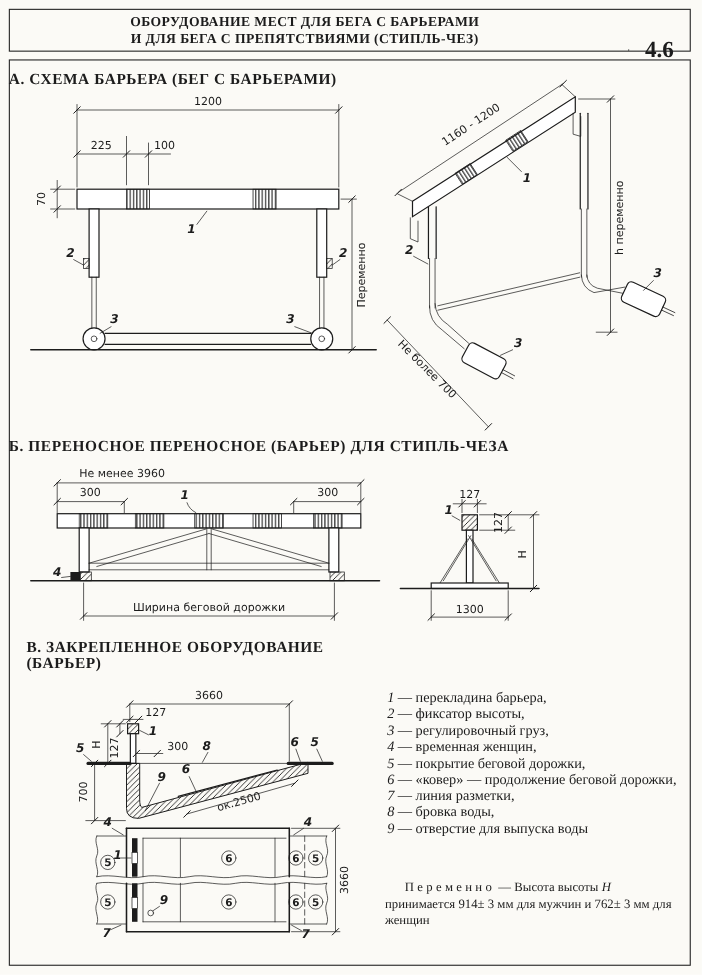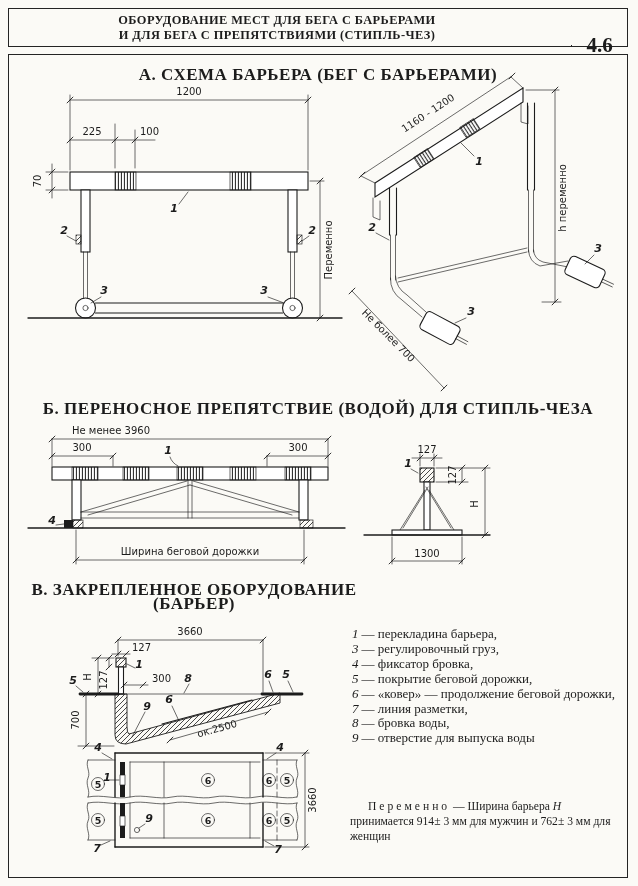--- a/index.html
+++ b/index.html
@@ -5,22 +5,22 @@
   html,body{margin:0;padding:0;}
   .page{position:relative;width:638px;height:886px;background:#fbfaf6;overflow:hidden;
         font-family:"Liberation Serif",serif;color:#1c1c1c;}
   .box{position:absolute;border:1.6px solid #242424;background:transparent;gap:26px;}
   .hdr{left:8px;top:8px;width:618px;height:37px;display:flex;}
   .hdr-title{flex:1;display:flex;flex-direction:column;justify-content:center;text-align:center;
              font-weight:bold;font-size:12.4px;line-height:15px;letter-spacing:.4px;}
   .hdr-num{width:55px;border-left:1.4px solid #242424;display:flex;align-items:center;justify-content:center;
            font-weight:bold;font-size:21px;font-family:"Liberation Serif",serif;margin-top:36px;}
   .main{left:8px;top:54px;width:618px;height:822px;}
-  .sec-title{position:absolute;left:8px;width:620px;text-align:center;font-weight:bold;
-             font-size:17px;letter-spacing:.5px;}
+  .sec-title{position:absolute;left:8px;width:620px;text-align:left;font-weight:bold;
+             font-size:14px;letter-spacing:.5px;}
   .sec-title.v{left:24px;width:340px;line-height:13.5px;}
   svg{position:absolute;overflow:visible;}
   svg text{fill:#1c1c1c;}
   .s{stroke:#1c1c1c;fill:none;stroke-width:1.1;stroke-linecap:round;}
   .t{stroke-width:.65;}
   .m{stroke-width:1.4;}
   .k{stroke-width:2.8;}
   .w{fill:#fff;}
   .blk{fill:#1c1c1c;stroke:none;}
   .dsh{stroke-dasharray:5 3;}
@@ -201,21 +201,21 @@
         <use href="#tk" x="543" y="232"></use>
       <text class="dt mid" transform="translate(554,128) rotate(-90)">h переменно</text>
 
       <line class="s t" x1="340" y1="221" x2="432" y2="318"></line>
       <use href="#tk" x="340" y="221"></use>
         <use href="#tk" x="432" y="318"></use>
       <text class="dt mid" transform="translate(374,268) rotate(45)">Не более 700</text>
     </g>
   </svg>
 
-  <div class="sec-title" style="top:399px;">Б. ПЕРЕНОСНОЕ ПРЕПЯТСТВИЕ (ВОДОЙ) ДЛЯ СТИПЛЬ-ЧЕЗА</div>
+  <div class="sec-title" style="top:399px;">Б. ПЕРЕНОСНОЕ ПЕРЕНОСНОЕ (БАРЬЕР) ДЛЯ СТИПЛЬ-ЧЕЗА</div>
 
   <svg style="left:12px;top:418px;" width="614" height="162" viewBox="0 0 614 162">
     <g>
       <text class="dt" x="60" y="16">Не менее 3960</text>
       <line class="s t" x1="40" y1="21" x2="316" y2="21"></line>
       <use href="#tk" x="40" y="21"></use>
         <use href="#tk" x="316" y="21"></use>
       <line class="s t" x1="40" y1="21" x2="40" y2="48"></line>
         <line class="s t" x1="316" y1="21" x2="316" y2="48"></line>
       <text class="dt mid" x="70" y="33">300</text>
@@ -459,32 +459,33 @@
     <line class="s t" x1="253" y1="13" x2="297" y2="13"></line>
       <line class="s t" x1="253" y1="107" x2="297" y2="107"></line>
     <line class="s t" x1="293" y1="13" x2="293" y2="107"></line>
     <use href="#tk" x="293" y="13"></use>
       <use href="#tk" x="293" y="107"></use>
     <text class="dt mid" transform="translate(304,60) rotate(-90)">3660</text>
   </svg>
 
   <div class="legend">
     <div class="row"><i>1</i><span>— перекладина барьера,</span></div>
+    <div class="row"><i>2</i><span>— фиксатор высоты,</span></div>
     <div class="row"><i>3</i><span>— регулировочный груз,</span></div>
-    <div class="row"><i>4</i><span>— фиксатор бровка,</span></div>
+    <div class="row"><i>4</i><span>— временная женщин,</span></div>
     <div class="row"><i>5</i><span>— покрытие беговой дорожки,</span></div>
     <div class="row"><i>6</i><span>— «ковер» — продолжение беговой дорожки,</span></div>
     <div class="row"><i>7</i><span>— линия разметки,</span></div>
     <div class="row"><i>8</i><span>— бровка воды,</span></div>
     <div class="row"><i>9</i><span>— отверстие для выпуска воды</span></div>
   </div>
 
   <div class="note">
     <p>
       <span class="lbl">Переменно</span>
       <span>—</span>
-      <span>Ширина барьера</span>
+      <span>Высота высоты</span>
       <span class="ital">Н</span>
       <span>принимается 914± 3 мм для мужчин и 762± 3 мм для женщин</span>
     </p>
   </div>
 
 </div>
 
 </body></html>

